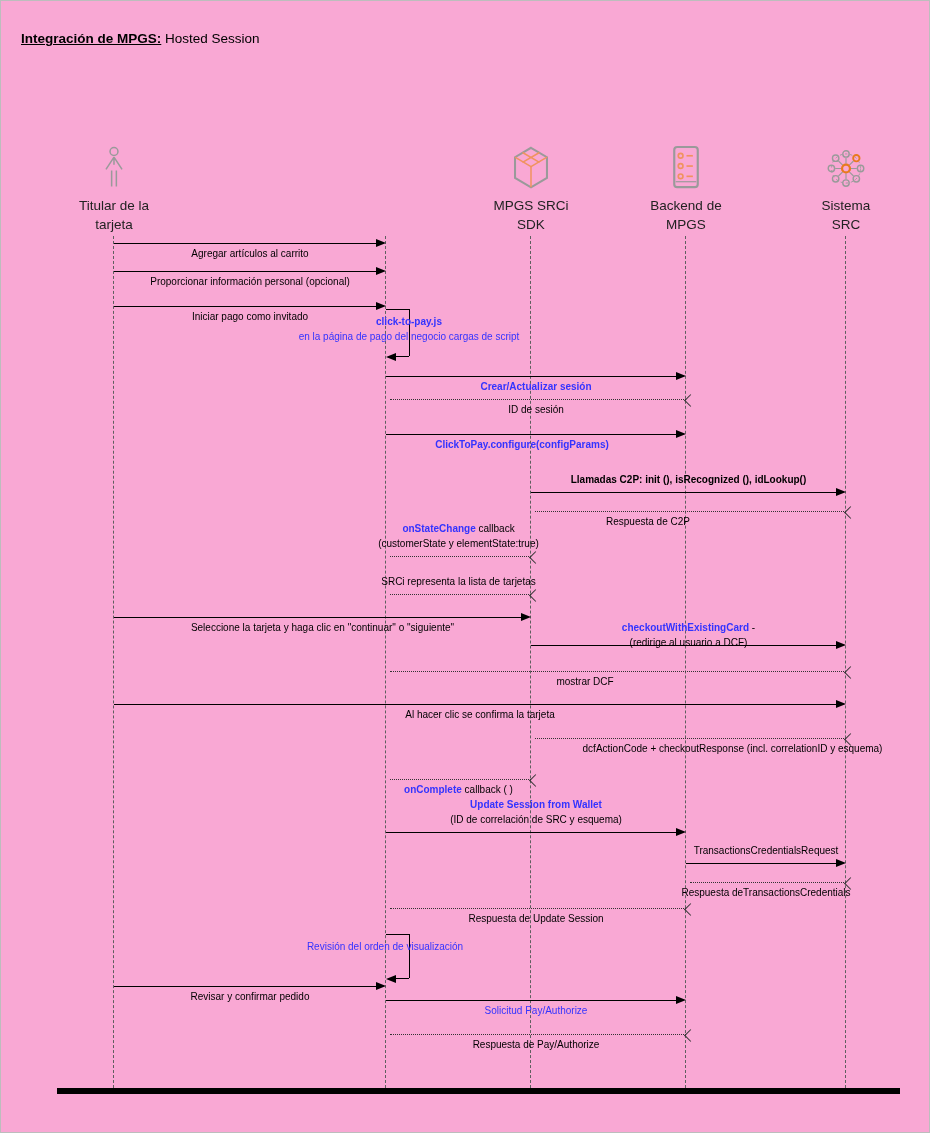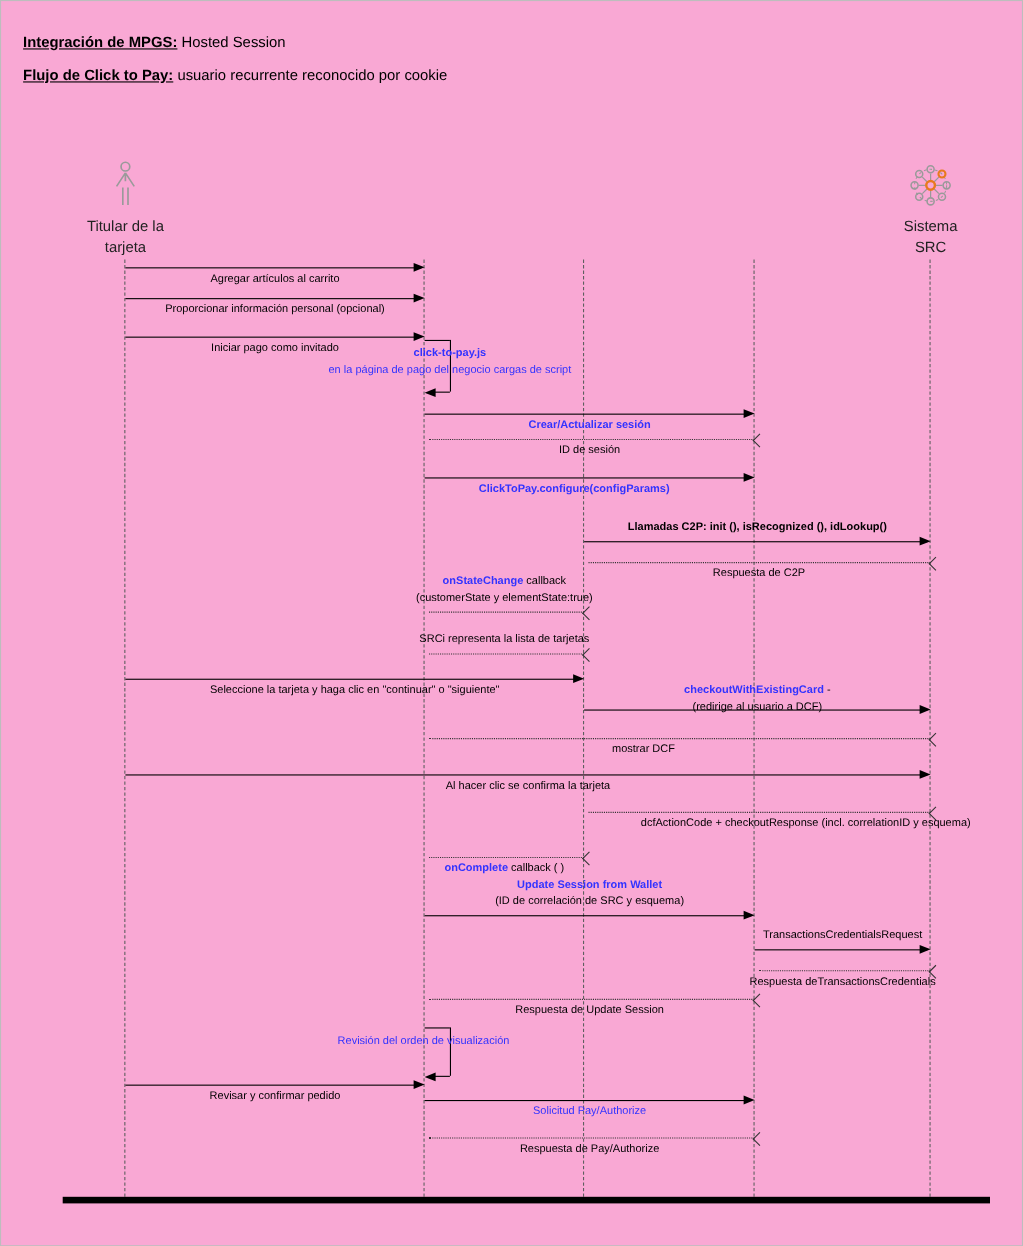--- a/index.html
+++ b/index.html
@@ -32,34 +32,57 @@
   .blue{color:var(--blue);}
   .bold{font-weight:bold;}
   #endbar{position:absolute;background:#000;}
 </style>
 </head>
 <body>
 
 <div id="stage">
 
   <div class="hline" style="top:30px"><span class="hlabel">Integración de MPGS:</span><span> Hosted Session</span></div>
-  <div class="hline" style="top:60px"><span class="hlabel">Flujo de Click to Pay:</span><span> usuario recurrente reconocido por cookie</span></div>
 
   <div class="actor" style="left:113px">
     <svg class="aicon" width="34" height="47" viewBox="0 0 36 48">
       <circle class="ig" cx="18" cy="6" r="4.2" stroke-width="1.6"></circle>
       <path class="ig" d="M18 12 L9.5 25 M18 12 L26.5 25 M18 12 L18 20" stroke-width="1.6"></path>
       <path class="ig" d="M15.5 26 L15.5 43 M20.5 26 L20.5 43" stroke-width="1.6"></path>
     </svg>
     <div class="alabel">Titular de la
 tarjeta</div>
   </div>
 
 
-
+  <div class="actor" style="left:530px">
+    <svg class="aicon" width="44" height="47" viewBox="0 0 46 50">
+      <path class="ig" d="M23 3 L40 13 L40 35 L23 45 L6 35 L6 13 Z" stroke-width="2.2" fill="#fff"></path>
+      <path class="io" d="M6 13 L23 23 L40 13" stroke-width="1.6"></path>
+      <path class="io" d="M23 23 L23 45" stroke-width="1.6"></path>
+      <path class="io" d="M14 8 L32 18.5 M32 8 L14 18.5" stroke-width="1.6"></path>
+    </svg>
+    <div class="alabel">MPGS SRCi
+SDK</div>
+  </div>
+
+  <div class="actor" style="left:685px">
+    <svg class="aicon" width="34" height="47" viewBox="0 0 34 48">
+      <rect class="ig" x="5" y="2" width="24" height="41" rx="3" stroke-width="2.2"></rect>
+      <circle class="io" cx="11.5" cy="11" r="2.4" stroke-width="1.7"></circle>
+      <path class="io" d="M17.5 11 H24" stroke-width="1.7"></path>
+      <circle class="io" cx="11.5" cy="21.5" r="2.4" stroke-width="1.7"></circle>
+      <path class="io" d="M17.5 21.5 H24" stroke-width="1.7"></path>
+      <circle class="io" cx="11.5" cy="32" r="2.4" stroke-width="1.7"></circle>
+      <path class="io" d="M17.5 32 H24" stroke-width="1.7"></path>
+      <path class="ig" d="M6.5 37.5 H27.5" stroke-width="1.2"></path>
+    </svg>
+    <div class="alabel">Backend de
+MPGS</div>
+  </div>
 
   <div class="actor" style="left:845px">
     <svg class="aicon" width="48" height="47" viewBox="0 0 50 50">
       <circle class="ig" cx="25" cy="25" r="15.5" stroke-width="1" stroke-dasharray="2.5,3"></circle>
       <path class="ig" stroke-width="1.2" d="M25 20 V13.5 M25 30 V36.5 M20 25 H13.5 M30 25 H36.5
         M21.5 21.5 L17 17 M28.5 21.5 L33 17 M21.5 28.5 L17 33 M28.5 28.5 L33 33"></path>
       <circle class="ios" cx="25" cy="25" r="4.2" stroke-width="2.4" fill="#fff"></circle>
       <circle class="ig" cx="25" cy="9.5" r="3.4" stroke-width="1.5" fill="#fff"></circle>
       <circle class="ios" cx="36" cy="14" r="3.4" stroke-width="2" fill="#fff"></circle>
       <circle class="ig" cx="40.5" cy="25" r="3.4" stroke-width="1.5" fill="#fff"></circle>
@@ -117,21 +140,21 @@
       <div class="msg-label" style="left: 521px; top: 436px; position: absolute;">
         <div><span class="blue bold">ClickToPay.configure(configParams)</span></div>
       </div>
       <div class="mline solid" style="left: 530px; top: 491px; width: 312px; position: absolute;"></div>
       <div class="ah-right" style="left: 835px; top: 487px; position: absolute;"></div>
       <div class="msg-label" style="left: 687.5px; bottom: 645px; position: absolute;">
         <div><span class="bold">Llamadas C2P: init (), isRecognized (), idLookup()</span></div>
       </div>
       <div class="mline dotted" style="left: 534px; top: 510px; width: 311px; position: absolute;"></div>
       <div class="ch-left" style="left: 845px; top: 507px; position: absolute;"></div>
-      <div class="msg-label" style="left: 689px; top: 513px; position: absolute;">
+      <div class="msg-label" style="left: 647px; top: 513px; position: absolute;">
         <div><span>Respuesta de C2P</span></div>
       </div>
       <div class="mline dotted" style="left: 389px; top: 555px; width: 141px; position: absolute;"></div>
       <div class="ch-left" style="left: 530px; top: 552px; position: absolute;"></div>
       <div class="msg-label" style="left: 457.5px; bottom: 581px; position: absolute;">
         <div><span class="blue bold">onStateChange</span><span> callback</span></div>
         <div><span>(customerState y elementState:true)</span></div>
       </div>
       <div class="mline dotted" style="left: 389px; top: 593px; width: 141px; position: absolute;"></div>
       <div class="ch-left" style="left: 530px; top: 590px; position: absolute;"></div>

